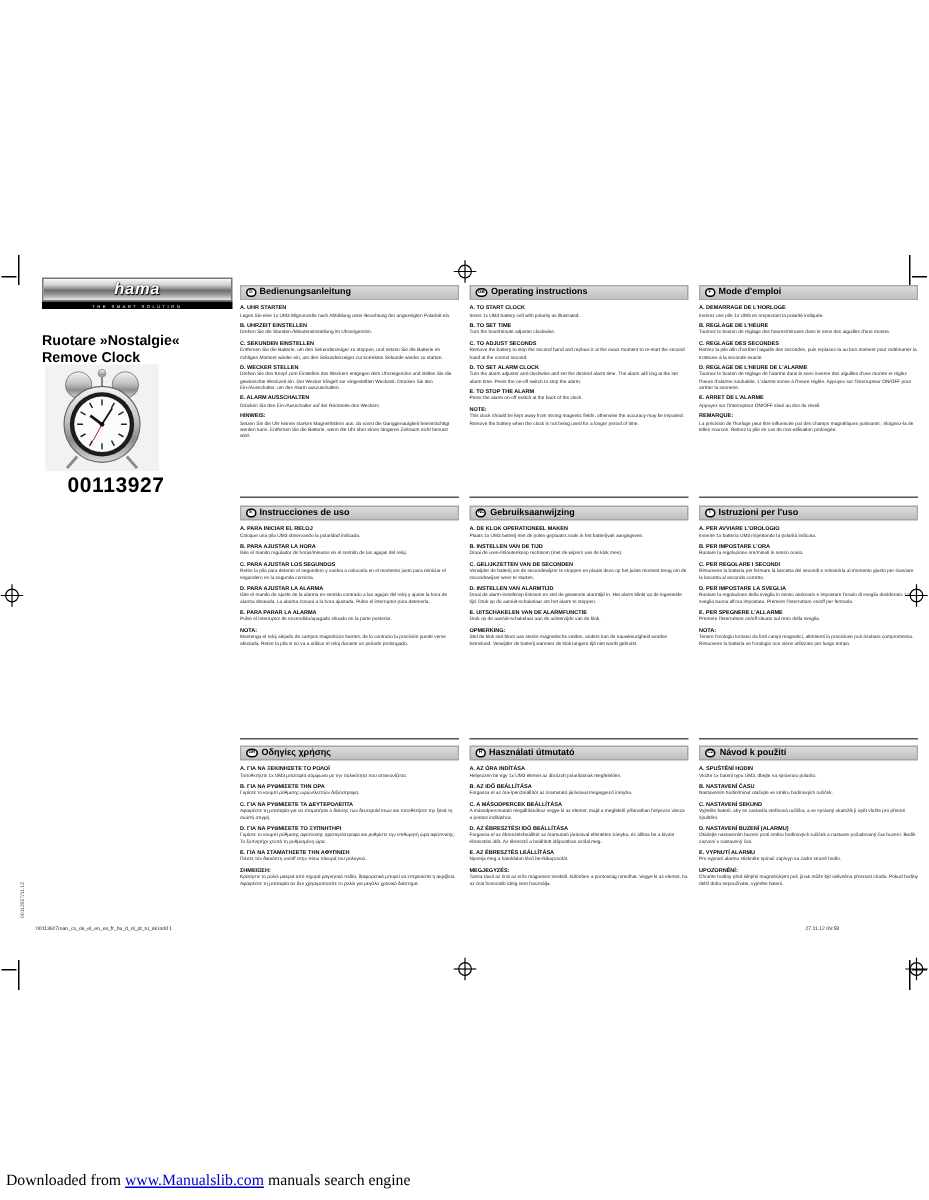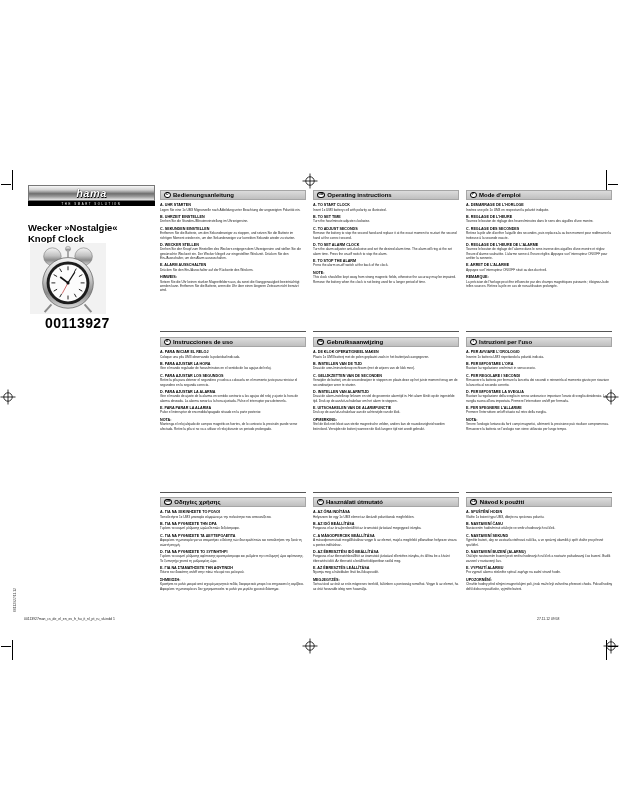--- a/index.html
+++ b/index.html
@@ -89,22 +89,22 @@
   <div class="brand-logo">
     <div class="brand-metal">
       <span class="brand-word">hama</span>
     </div>
     <div class="brand-tagline-bar">
       <span class="brand-tagline">THE SMART SOLUTION</span>
     </div>
   </div>
 
   <div class="product-title">
-    <div>Wecker »Nostalgie«</div>
-    <div>Knopf Clock</div>
+    <div>Ruotare »Nostalgie«</div>
+    <div>Remove Clock</div>
   </div>
 
   <div class="clock-wrap">
     <svg viewBox="0 0 82 76" width="82" height="74">
       <defs>
         <linearGradient id="metal" x1="0" y1="0" x2="0" y2="1">
           <stop offset="0" stop-color="#f4f4f4"></stop>
             <stop offset="0.45" stop-color="#c2c2c2"></stop>
             <stop offset="0.7" stop-color="#8b8b8b"></stop>
             <stop offset="1" stop-color="#d8d8d8"></stop>
@@ -446,14 +446,17 @@
             <div class="item-b">Chraňte hodiny před silnými magnetickými poli, jinak může být ovlivněna přesnost chodu. Pokud hodiny delší dobu nepoužíváte, vyjměte baterii.</div>
           </div>
         </div>
     </div>
   </div>
 
   <div class="footer-left">00113927man_cs_de_el_en_es_fr_hu_it_nl_pt_ru_sk.indd   1</div>
   <div class="footer-right">27.11.12   09:58</div>
   <div class="side-note">00113927/11.12</div>
 
+  <div class="watermark">
+    <span>Downloaded from </span><a href="#">www.Manualslib.com</a><span> manuals search engine</span>
+  </div>
 
 </div>
 
 </body></html>

